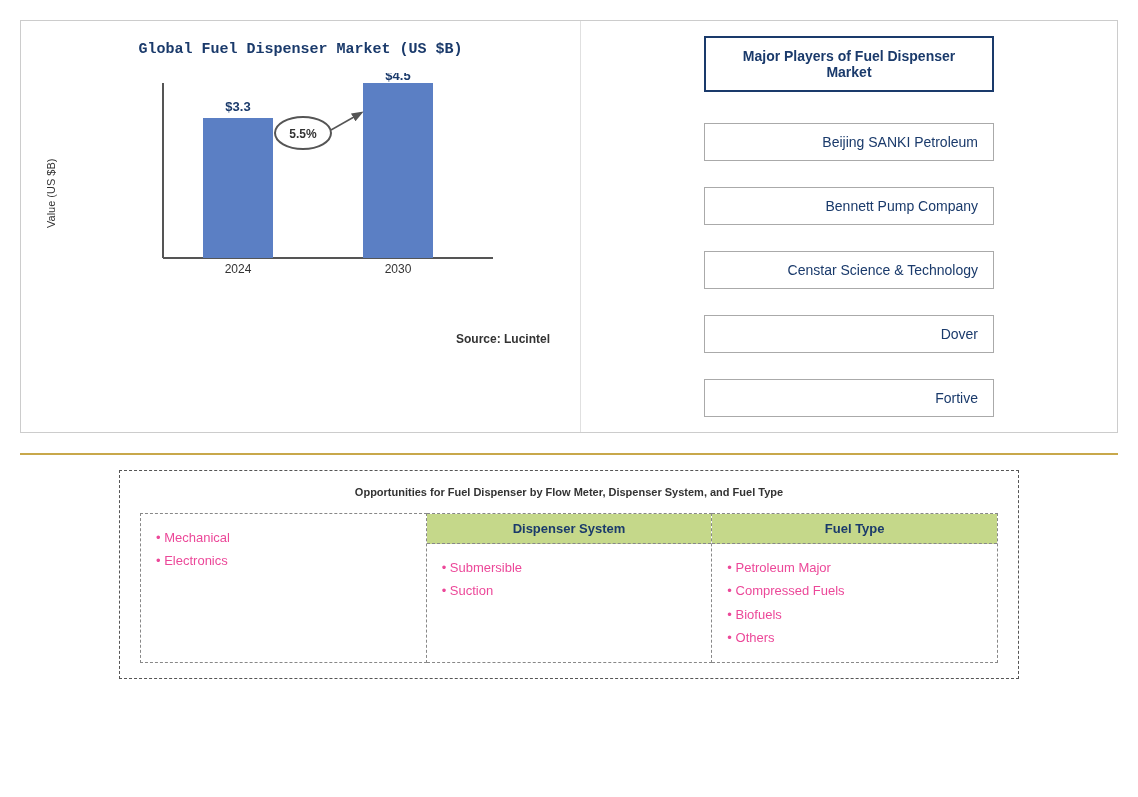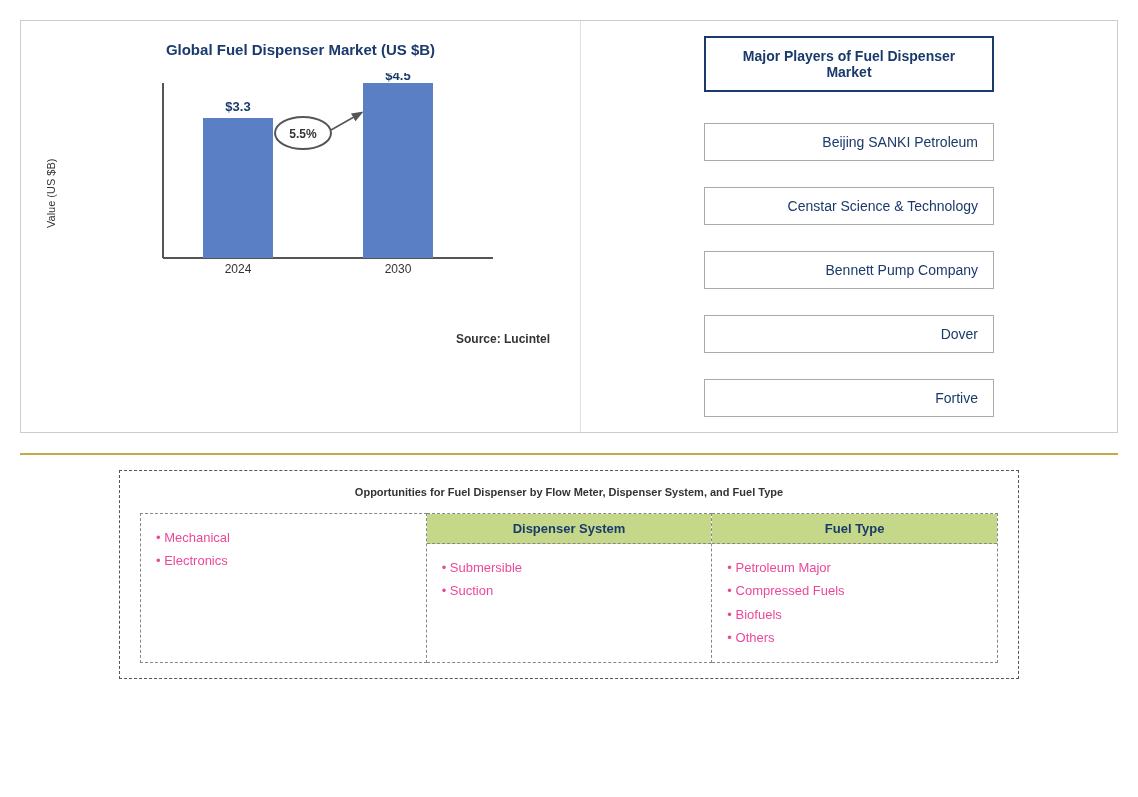--- a/index.html
+++ b/index.html
@@ -37,20 +37,21 @@
       border-right: 1px solid #e0e0e0;
       position: relative;
     }
 
     .chart-title {
       text-align: center;
       color: #1a3a6b;
       font-size: 15px;
       font-weight: bold;
       margin-bottom: 15px;
+      font-family: Liberation Mono, monospace;
     }
 
     .chart-wrapper {
       display: flex;
       flex-direction: row;
       align-items: stretch;
       height: 240px;
       position: relative;
     }
 
@@ -228,22 +229,22 @@
           </div>
         </div>
       </div>
 
       <div class="source-text">Source: Lucintel</div>
     </div>
 
     <div class="players-area">
       <div class="players-title-box">Major Players of Fuel Dispenser Market</div>
       <div class="player-box">Beijing SANKI Petroleum</div>
+      <div class="player-box">Bennett Pump Company</div>
       <div class="player-box">Censtar Science &amp; Technology</div>
-      <div class="player-box">Bennett Pump Company</div>
       <div class="player-box">Dover</div>
       <div class="player-box">Fortive</div>
     </div>
 
   </div>
 
   <div class="divider-line"></div>
 
   <div class="opportunities-section">
     <div class="opportunities-title">Opportunities for Fuel Dispenser by Flow Meter, Dispenser System, and Fuel Type</div>

